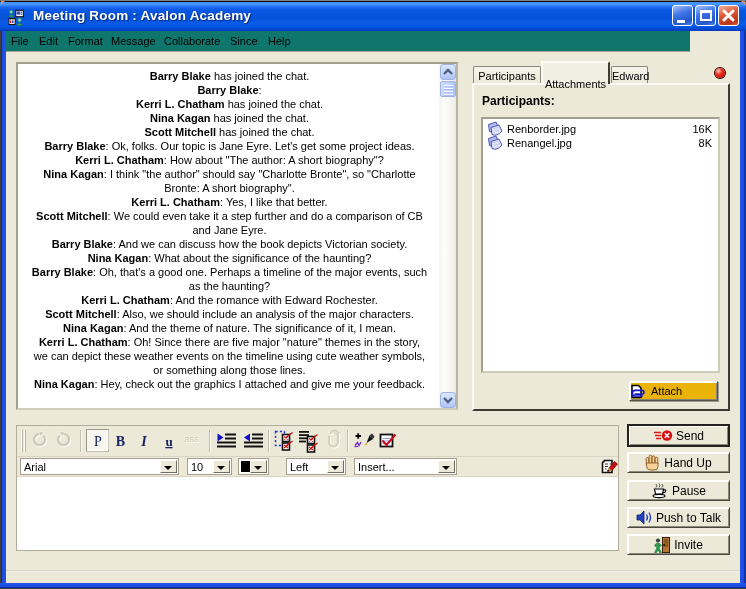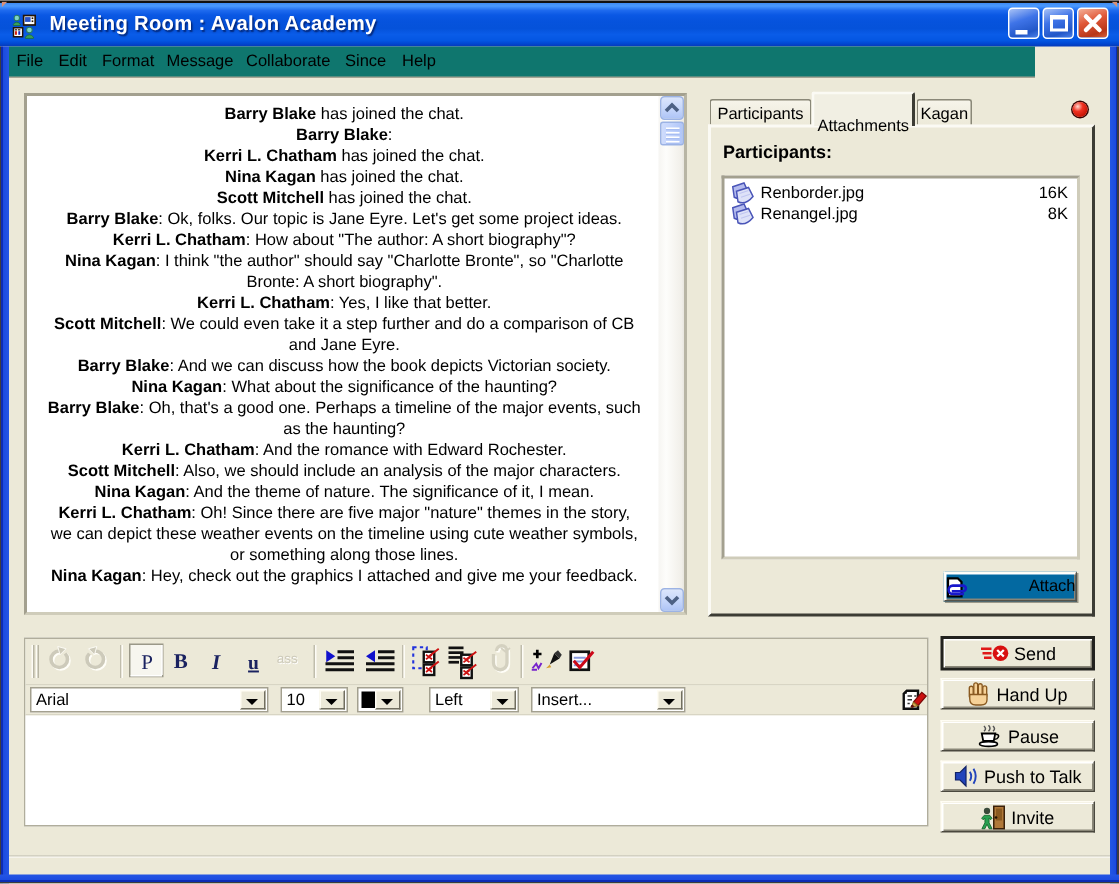--- a/index.html
+++ b/index.html
@@ -46,23 +46,23 @@
 #tab2{left:541px;top:61px;width:69px;height:23px;background:#f1efe3;border-color:#fbfaf4 #3c3c34 #f1efe3 #fbfaf4;border-width:2px 2px 0 2px;z-index:3;padding-top:15px;}
 #tab3{left:611px;top:66px;width:37px;height:18px;background:linear-gradient(#f6f4ea,#ece9d8);}
 #pane{position:absolute;left:472px;top:83px;width:258px;height:328px;box-sizing:border-box;background:#ece9d8;
 border:2px solid;border-color:#fbfaf4 #3c3c34 #3c3c34 #fbfaf4;z-index:2;}
 #attlabel{position:absolute;left:8px;top:9px;font-size:12px;font-weight:bold;}
 #attlist{position:absolute;left:7px;top:32px;width:239px;height:256px;box-sizing:border-box;background:#fff;
 border:2px solid;border-color:#a3a08f #cfccba #cfccba #a3a08f;font-size:11px;}
 .arow{position:absolute;left:2px;right:2px;height:14px;}
 .arow .nm{position:absolute;left:22px;top:1px;}
 .arow .sz{position:absolute;right:4px;top:1px;}
-#attach{position:absolute;left:155px;top:296px;width:89px;height:20px;box-sizing:border-box;background:#0369a1;
+#attach{position:absolute;left:155px;top:296px;width:89px;height:20px;box-sizing:border-box;background:#eab308;
 border:1px solid;border-color:#fffdf4 #55534a #55534a #fffdf4;box-shadow:inset 1px 1px 0 #fff, inset -1px -1px 0 #888578, 1px 1px 0 #9c998a;
-font-size:11px;font-family:"Liberation Sans",sans-serif;padding:0;display:flex;align-items:center;justify-content:space-between;gap:4px;}
+font-size:11px;font-family:"Liberation Sans",sans-serif;padding:0;display:flex;align-items:center;justify-content:flex-start;gap:4px;}
 #reddot{position:absolute;left:715px;top:68px;width:10px;height:10px;border-radius:50%;
 background:radial-gradient(circle at 35% 30%,#ffd8d0 0%,#f03020 35%,#c01000 80%,#900800 100%);box-shadow:0 0 0 1px #3a0000;}
 
 #editor{position:absolute;left:16px;top:425px;width:603px;height:126px;box-sizing:border-box;background:#fff;border:1px solid #b0ad9c;}
 #tbrow1{position:absolute;left:0;top:0;right:0;height:30px;background:#ece9d8;border-bottom:1px solid #d8d5c4;}
 #tbrow2{position:absolute;left:0;top:31px;right:0;height:19px;background:#ece9d8;border-bottom:1px solid #d8d5c4;}
 .combo{position:absolute;top:1px;height:17px;box-sizing:border-box;background:#fff;border:1px solid #a3a08f;font-size:11px;}
 .combo .cv{position:absolute;left:3px;top:2px;white-space:nowrap;}
 .cbtn{position:absolute;right:1px;top:1px;bottom:1px;width:15px;background:#ece9d8;border:1px solid;border-color:#fffdf4 #716e60 #716e60 #fffdf4;}
 .cbtn:after{content:"";position:absolute;left:3px;top:5px;border:4px solid transparent;border-top:4px solid #000;}
@@ -160,21 +160,21 @@
           <div class="grip" style="top:9px"></div>
           <div class="grip" style="top:12px"></div>
         </div>
       <div class="sbtn" id="sb-down"><svg width="14" height="14" viewBox="0 0 14 14">
             <path d="M3 5 L7 9 L11 5" stroke="#4d6185" stroke-width="2.4" fill="none"></path>
           </svg></div>
     </div>
   </div>
   <div class="tab" id="tab1">Participants</div>
   <div class="tab" id="tab2">Attachments</div>
-  <div class="tab" id="tab3">Kagan</div>
+  <div class="tab" id="tab3">Edward</div>
   <div id="pane">
     <div id="attlabel">Participants:</div>
     <div id="attlist">
       <div class="arow" style="top:3px">
         <svg width="19" height="17" viewBox="0 0 19 17" style="position:absolute;left:1px;top:-1px">
           <path d="M2.5 3.5 L10 1 L13 7.5 Q8.5 13 3.5 10.5 Z" fill="#b4bbee" stroke="#4a55b8" stroke-width="1"></path>
           <path d="M5 6.5 L13 4 L16 10 Q11 16 6 13.5 Z" fill="#dee2f8" stroke="#4a55b8" stroke-width="1"></path>
           <path d="M7 8 l6 -2 M8 10.5 l6 -2" stroke="#c0c6f0" stroke-width="0.8"></path>
         </svg>
         <span class="nm">Renborder.jpg</span>

